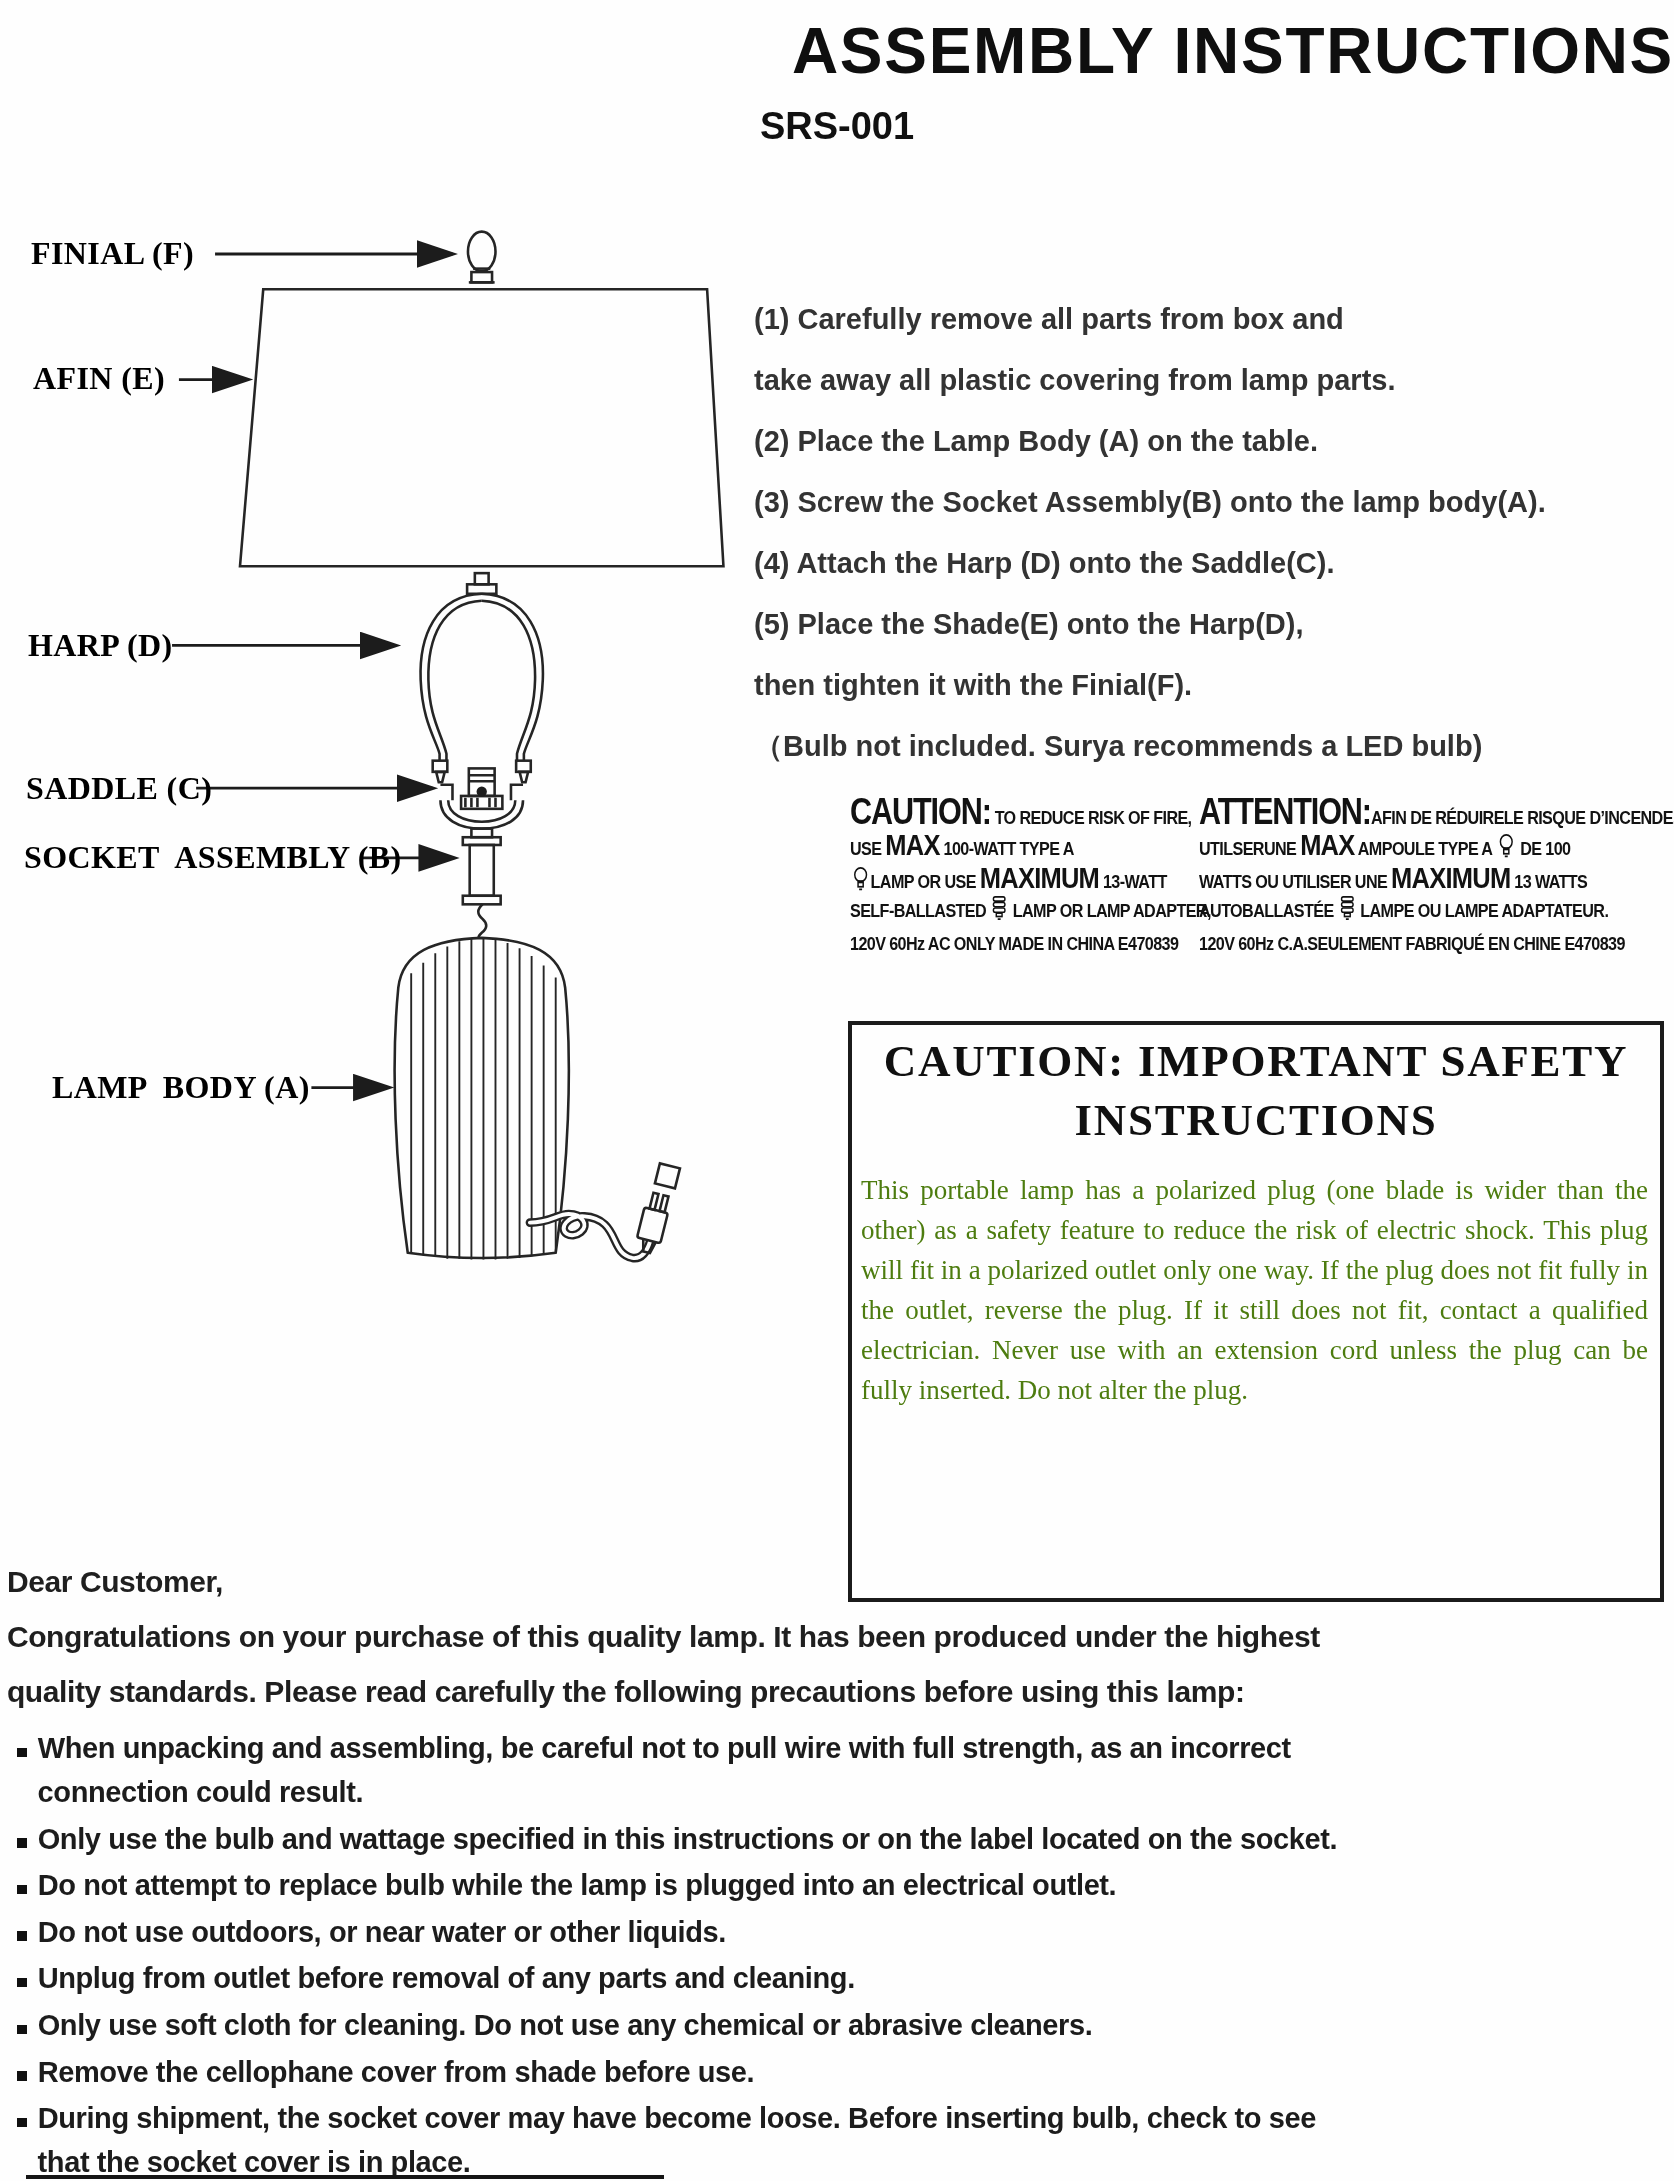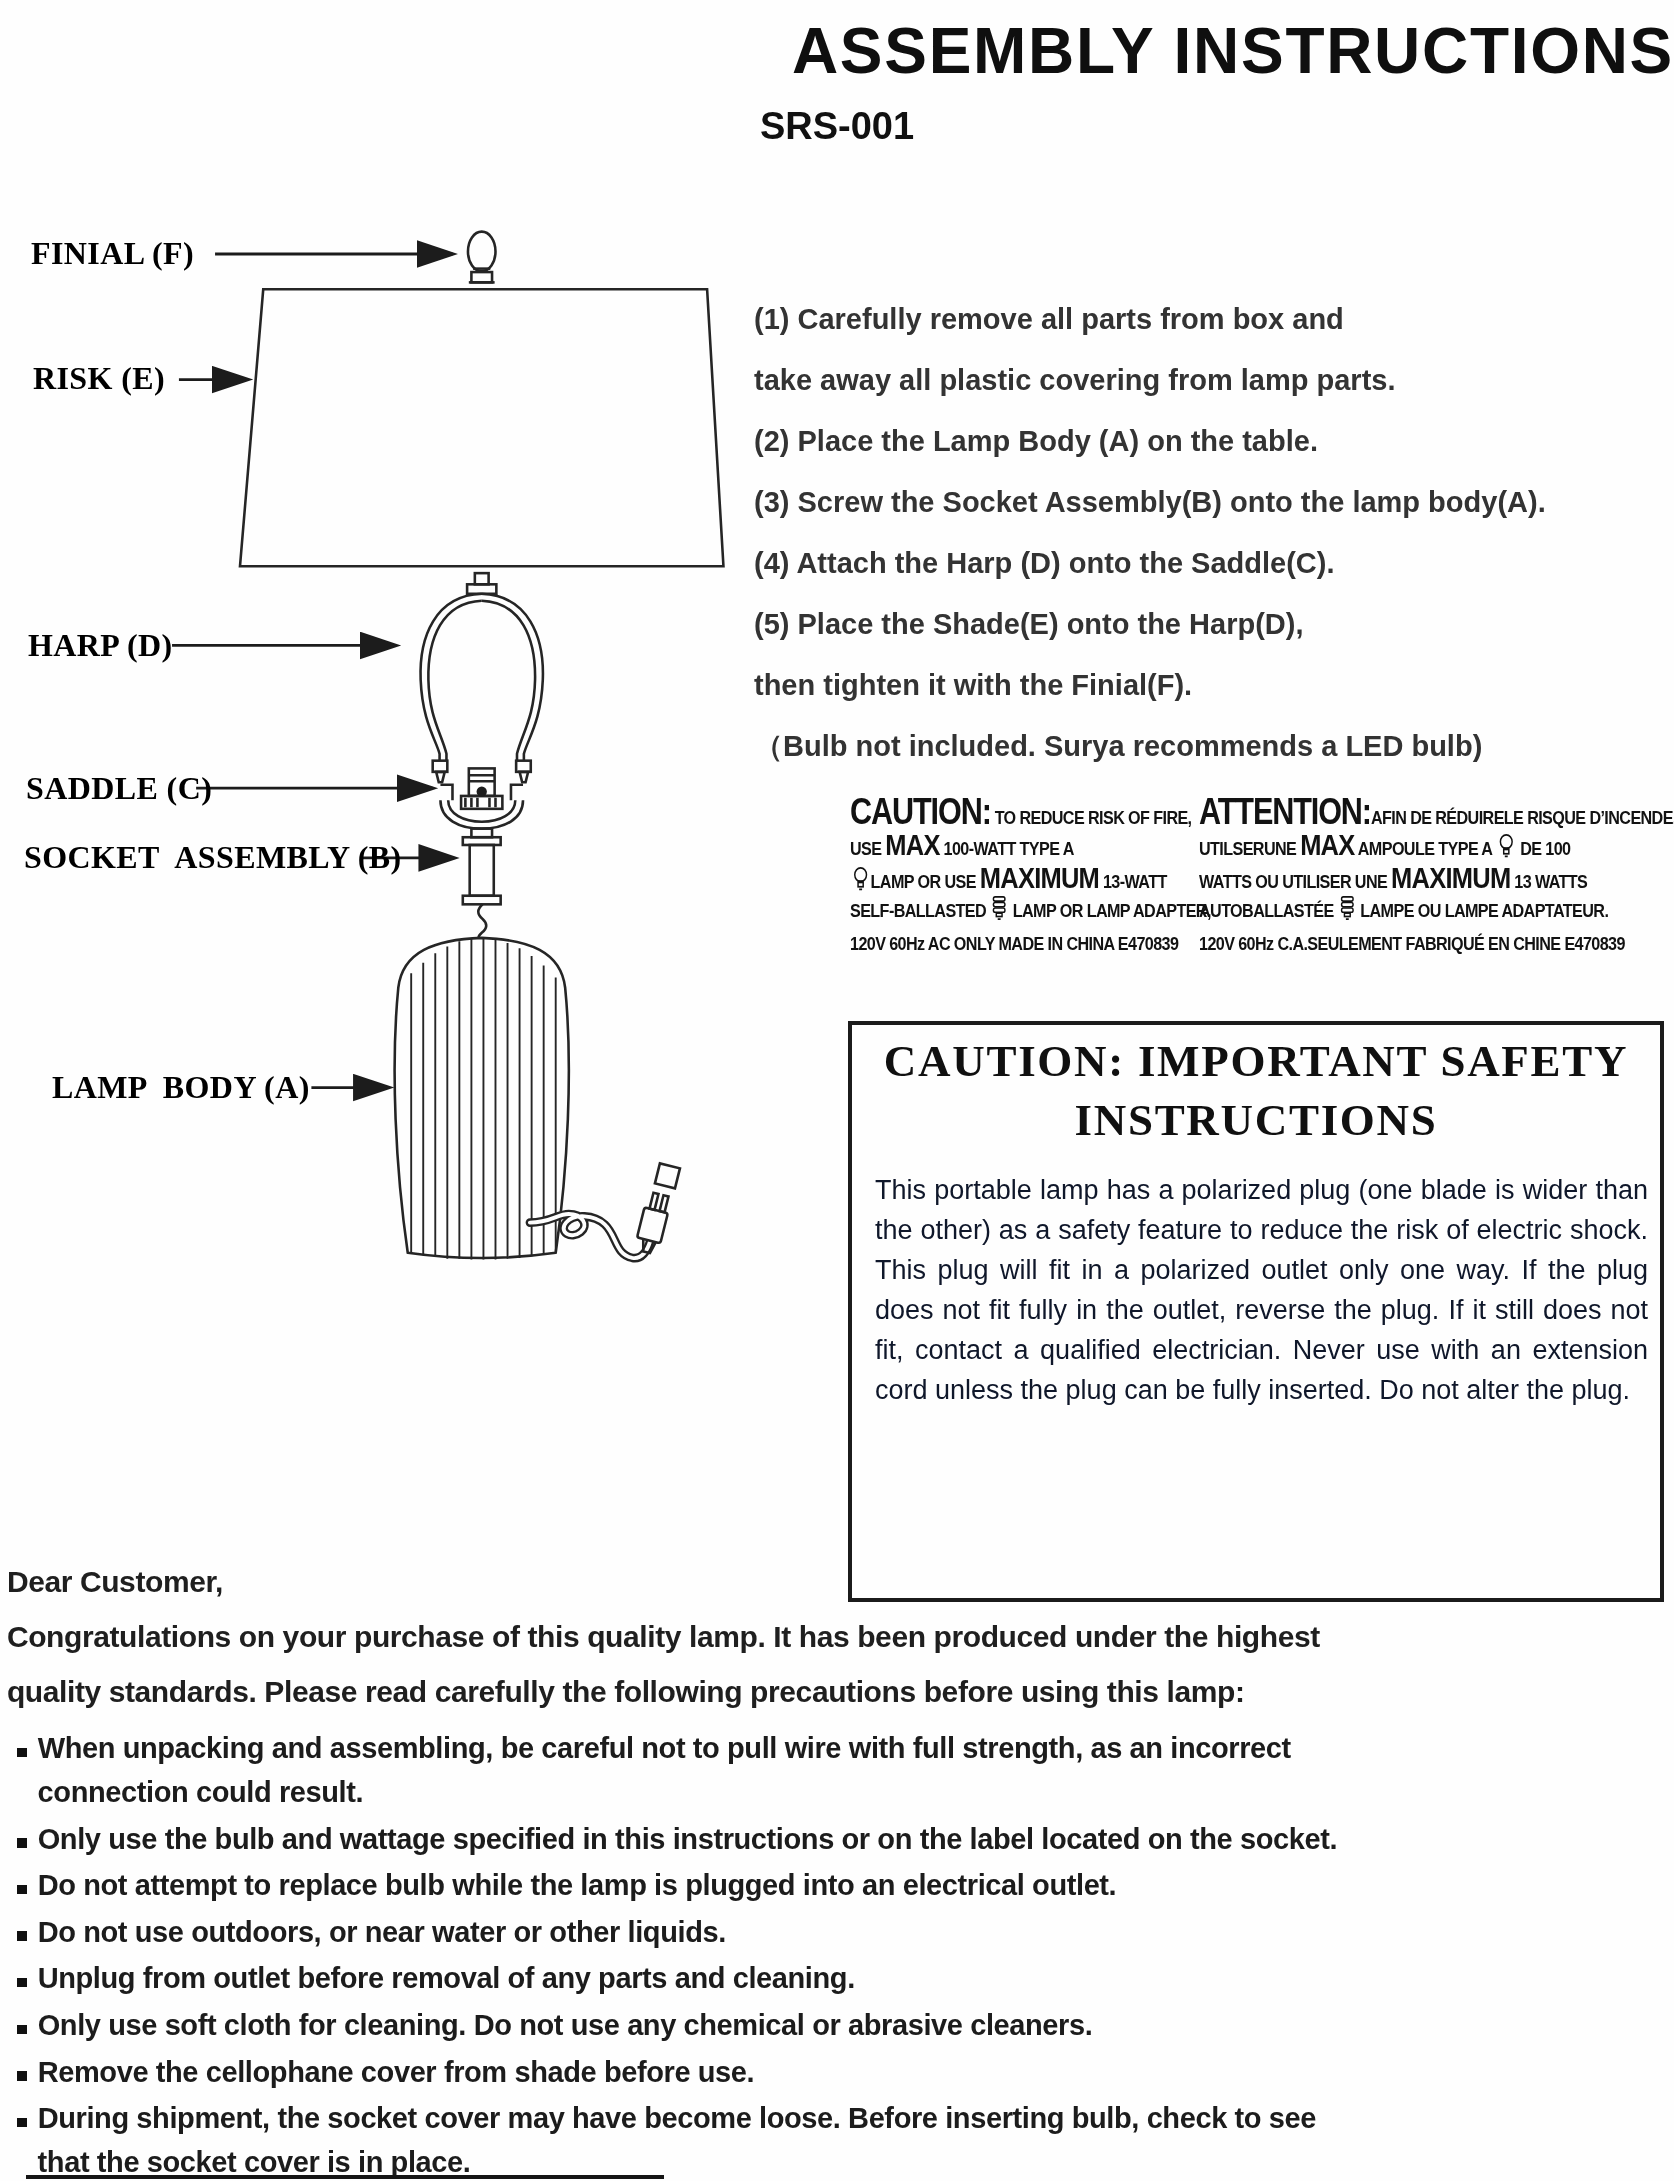--- a/index.html
+++ b/index.html
@@ -33,22 +33,22 @@
   .cz-xl{font-size:36px;letter-spacing:-1.3px;}
   .cz-lg{font-size:30px;letter-spacing:-0.9px;}
   .cz-icon{display:inline-block;vertical-align:-4.3px;margin:0 2.6px;}
 
   .safety{position:absolute;left:848px;top:1021px;width:816px;height:581px;z-index:2;
           border:4.3px solid #1b1b1b;box-sizing:border-box;background:#fefefe;}
   .safety-h{font-family:"Liberation Serif",serif;font-weight:700;text-align:center;
             font-size:45px;letter-spacing:1.7px;color:#101010;white-space:nowrap;}
   .safety-h1{margin-top:10.3px;}
   .safety-h2{margin-top:7px;}
-  .safety-body{margin:24px 12px 0 23px;font-size:27px;line-height:40px;
-               text-align:justify;color:#0f172a;font-weight:400;}
+  .safety-body{margin:24px 12px 0 9px;font-size:27px;line-height:40px;
+               text-align:justify;color:#4d7c0f;font-weight:400;font-family:Liberation Serif, serif;}
 
   .note{position:absolute;left:8.6px;top:1308px;z-index:2;font-size:29px;font-weight:700;color:#3a3a3a;}
   .note div{height:66px;line-height:66px;white-space:pre;}
 
   .customer{position:absolute;left:6.9px;top:1554px;z-index:2;width:1661px;
             font-size:30px;font-weight:700;color:#1f1f1f;letter-spacing:-0.4px;}
   .customer .cline{height:55px;line-height:55px;white-space:nowrap;}
 
   .bullets{position:absolute;left:8.6px;top:1726px;z-index:2;margin:0;padding:0;list-style:none;
            width:1652px;font-size:29px;font-weight:700;color:#1c1c1c;letter-spacing:-0.4px;}
@@ -148,21 +148,21 @@
         <line x1="208" y1="441" x2="288" y2="441" marker-end="url(#ah)"></line>
         <line x1="200" y1="750" x2="460" y2="750" marker-end="url(#ah)"></line>
         <line x1="228" y1="916" x2="503" y2="916" marker-end="url(#ah)"></line>
         <line x1="420" y1="997" x2="528" y2="997" marker-end="url(#ah)"></line>
         <line x1="362" y1="1264" x2="452" y2="1264" marker-end="url(#ah)"></line>
       </g>
     </g>
   </svg>
 
   <div class="dlabel lbl-finial">FINIAL (F)</div>
-  <div class="dlabel lbl-shade">RISK (E)</div>
+  <div class="dlabel lbl-shade">AFIN (E)</div>
   <div class="dlabel lbl-harp">HARP (D)</div>
   <div class="dlabel lbl-saddle">SADDLE (C)</div>
   <div class="dlabel lbl-socket">SOCKET  ASSEMBLY (B)</div>
   <div class="dlabel lbl-body">LAMP  BODY (A)</div>
 
   <div class="steps" id="steps">
       <div class="line">(1) Carefully remove all parts from box and</div>
       <div class="line">take away all plastic covering from lamp parts.</div>
       <div class="line">(2) Place the Lamp Body (A) on the table.</div>
       <div class="line">(3) Screw the Socket Assembly(B) onto the lamp body(A).</div>

